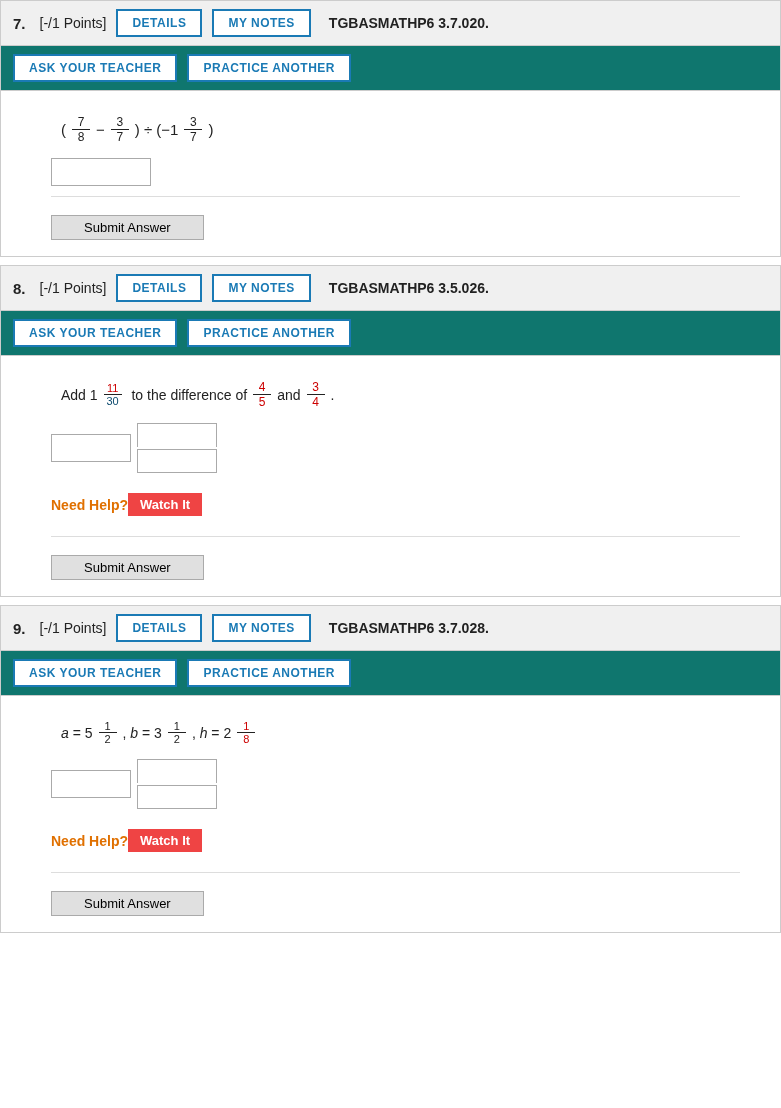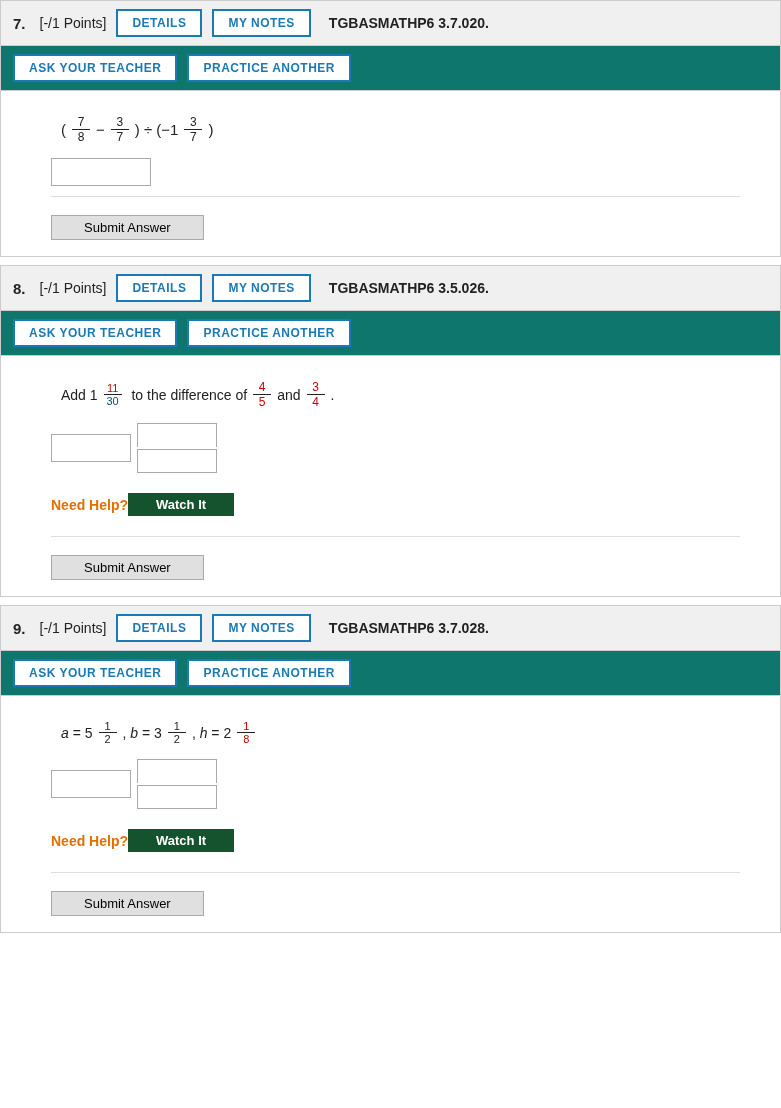--- a/index.html
+++ b/index.html
@@ -86,24 +86,24 @@
       align-items: center;
     }
 
     .need-help-label {
       color: #e07000;
       font-weight: bold;
       font-size: 14px;
     }
 
     .watch-it-btn {
-      background: #14532d;
+      background: #ef4444;
       color: #fff;
       border: none;
-      padding: 4px 28px;
+      padding: 4px 12px;
       font-size: 13px;
       font-weight: bold;
       cursor: pointer;
     }
 
     .problem-id {
       font-weight: bold;
       font-size: 14px;
       margin-left: 8px;
     }

